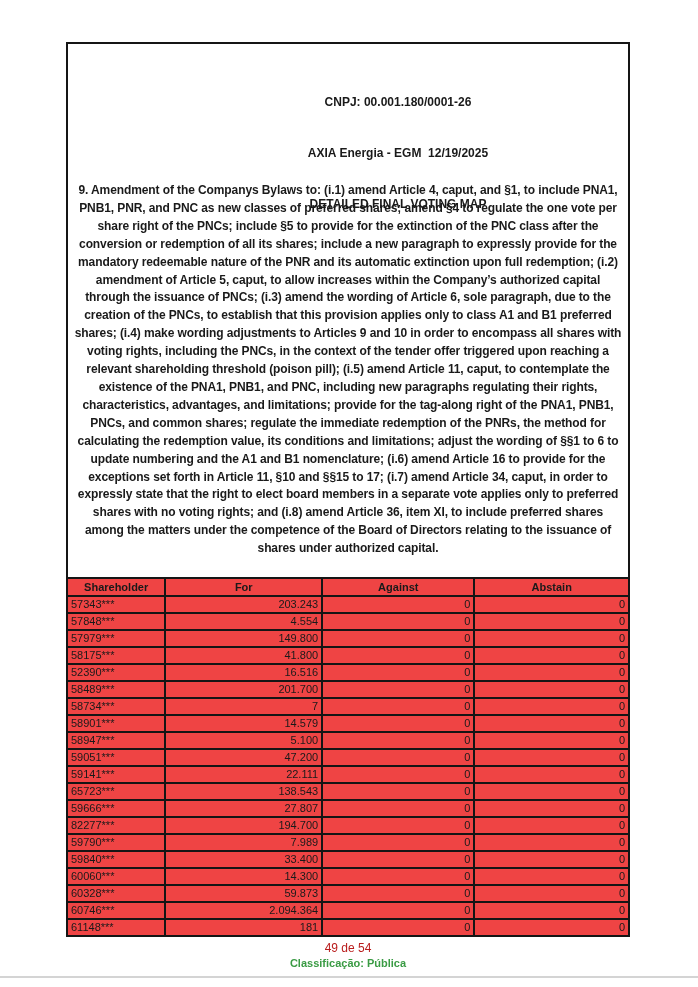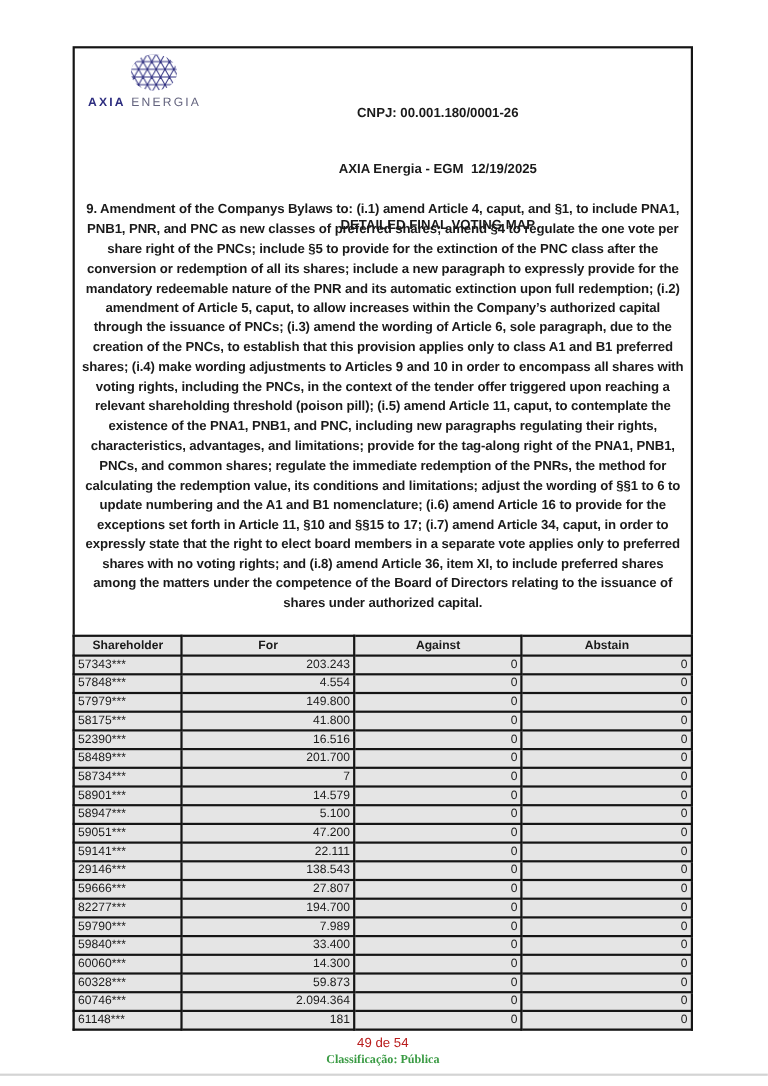--- a/index.html
+++ b/index.html
@@ -44,63 +44,52 @@
     font-size:12px;line-height:17.9px;
     letter-spacing:-0.1px;
   }
   
   table.votes{
     position:absolute;left:-2px;bottom:-2px;
     width:564px;
     border-collapse:collapse;
     table-layout:fixed;
     font-size:11px;
-    background:#e5e5e5;
+    background:#ef4444;
   }
   table.votes th, table.votes td{
     border:2px solid #151515;
     padding:0 3px;
     height:15px;
     line-height:15px;
     overflow:hidden;
     white-space:nowrap;
   }
   table.votes th{
     font-weight:bold;text-align:center;height:16px;
   }
   td.sh{text-align:left;}
   td.num{text-align:right;padding-right:4px;}
   
   .footer{
     position:absolute;left:66px;top:941px;width:564px;
     text-align:center;
   }
   .page-number{font-size:12px;color:#b91c1c;line-height:15px;}
-  .classification{font-size:11px;font-weight:bold;line-height:14px;font-family:Liberation Serif, serif;}
+  .classification{font-size:11px;font-weight:bold;line-height:14px;}
   .page-bottom-edge{
     position:absolute;left:0;top:976px;width:698px;height:2px;
     background:#d4d4d4;
   }
 </style>
 </head>
 <body>
 
 <div class="page-frame">
 
-  <div class="logo">
-    <svg width="44" height="36" viewBox="0 0 44 36">
-      <defs>
-        <pattern id="tripat" width="8" height="14" patternUnits="userSpaceOnUse">
-          <path d="M0 0 H8 M0 7 H8 M0 14 H8 M0 0 L4 7 L8 0 M0 14 L4 7 L8 14" fill="none" stroke="#2d2d7f" stroke-width="0.9"></path>
-        </pattern>
-      </defs>
-      <ellipse cx="22" cy="17" rx="21" ry="16.5" fill="url(#tripat)"></ellipse>
-    </svg>
-    <div class="brand-line"><span class="brand-bold">AXIA</span><span class="brand-light"> ENERGIA</span></div>
-  </div>
 
   <div class="header-block">
     <div>CNPJ: 00.001.180/0001-26</div>
     <div>AXIA Energia - EGM  12/19/2025</div>
     <div>DETAILED FINAL VOTING MAP</div>
   </div>
 
   <div class="resolution">9.  Amendment of the Companys Bylaws to: (i.1) amend Article 4, caput, and §1, to include PNA1, PNB1, PNR, and PNC as new classes of preferred shares; amend §4 to regulate the one vote per share right of the PNCs; include §5 to provide for the extinction of the PNC class after the conversion or redemption of all its shares; include a new paragraph to expressly provide for the mandatory redeemable nature of the PNR and its automatic extinction upon full redemption; (i.2) amendment of Article 5, caput, to allow increases within the Company’s authorized capital through the issuance of PNCs; (i.3) amend the wording of Article 6, sole paragraph, due to the creation of the PNCs, to establish that this provision applies only to class A1 and B1 preferred shares; (i.4) make wording adjustments to Articles 9 and 10 in order to encompass all shares with voting rights, including the PNCs, in the context of the tender offer triggered upon reaching a relevant shareholding threshold (poison pill); (i.5) amend Article 11, caput, to contemplate the existence of the PNA1, PNB1, and PNC, including new paragraphs regulating their rights, characteristics, advantages, and limitations; provide for the tag-along right of the PNA1, PNB1, PNCs, and common shares; regulate the immediate redemption of the PNRs, the method for calculating the redemption value, its conditions and limitations; adjust the wording of §§1 to 6 to update numbering and the A1 and B1 nomenclature; (i.6) amend Article 16 to provide for the exceptions set forth in Article 11, §10 and §§15 to 17; (i.7) amend Article 34, caput, in order to expressly state that the right to elect board members in a separate vote applies only to preferred shares with no voting rights; and (i.8) amend Article 36, item XI, to include preferred shares among the matters under the competence of the Board of Directors relating to the issuance of shares under authorized capital.</div>
 
   <table class="votes">
@@ -179,21 +168,21 @@
           <td class="num">0</td>
           <td class="num">0</td>
         </tr>
         <tr>
           <td class="sh">59141***</td>
           <td class="num">22.111</td>
           <td class="num">0</td>
           <td class="num">0</td>
         </tr>
         <tr>
-          <td class="sh">29146***</td>
+          <td class="sh">65723***</td>
           <td class="num">138.543</td>
           <td class="num">0</td>
           <td class="num">0</td>
         </tr>
         <tr>
           <td class="sh">59666***</td>
           <td class="num">27.807</td>
           <td class="num">0</td>
           <td class="num">0</td>
         </tr>

